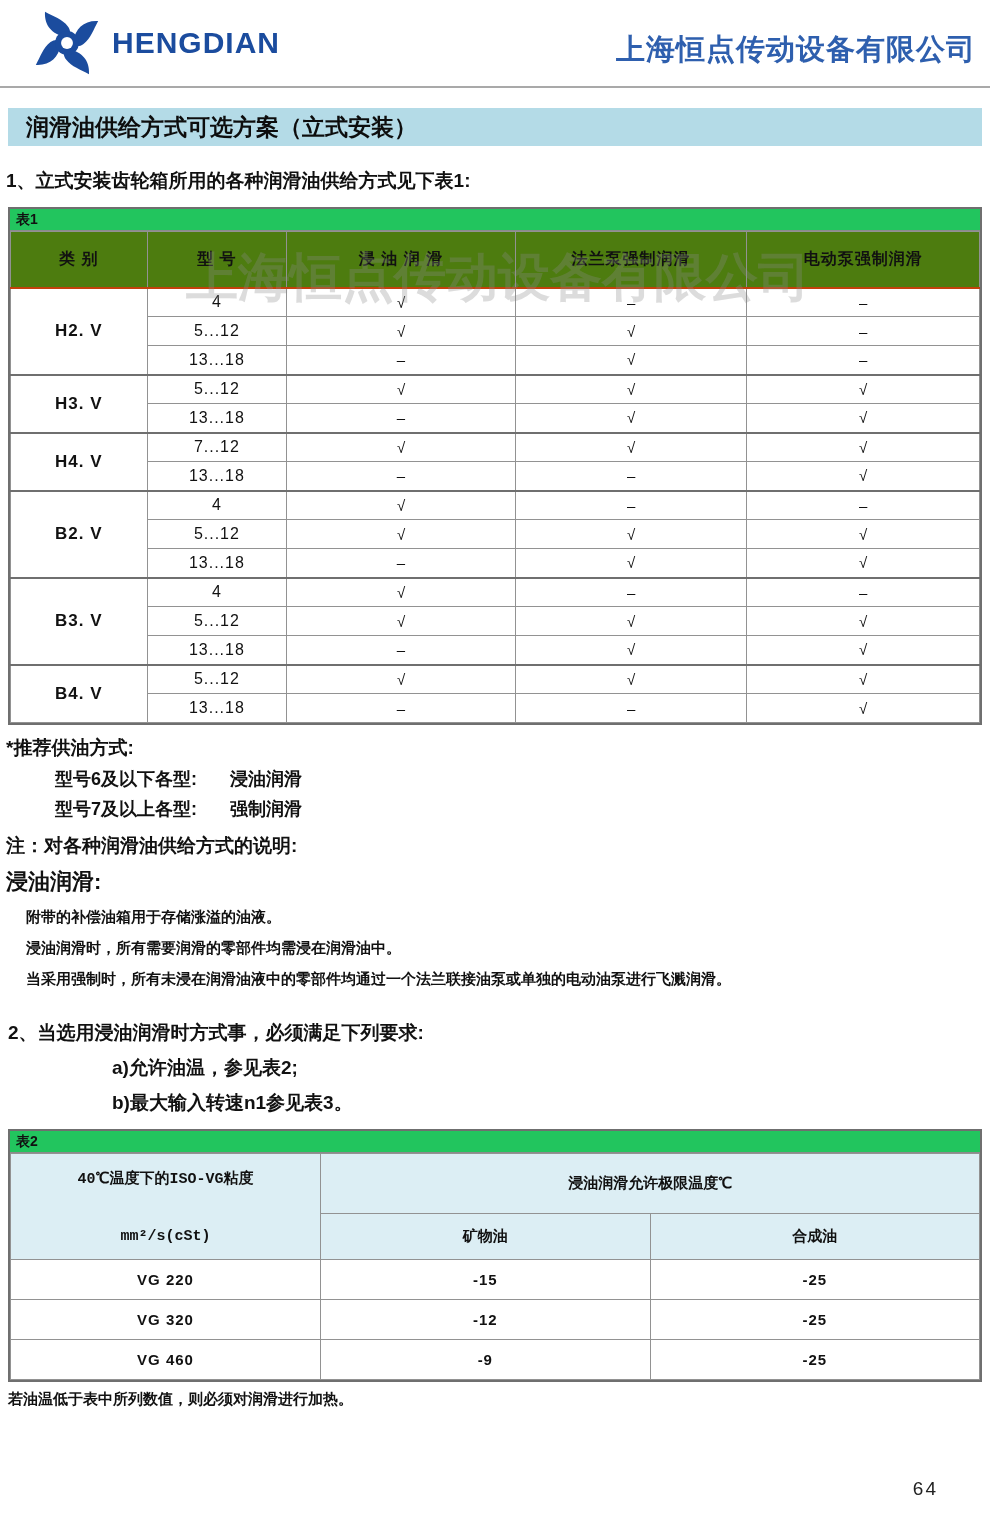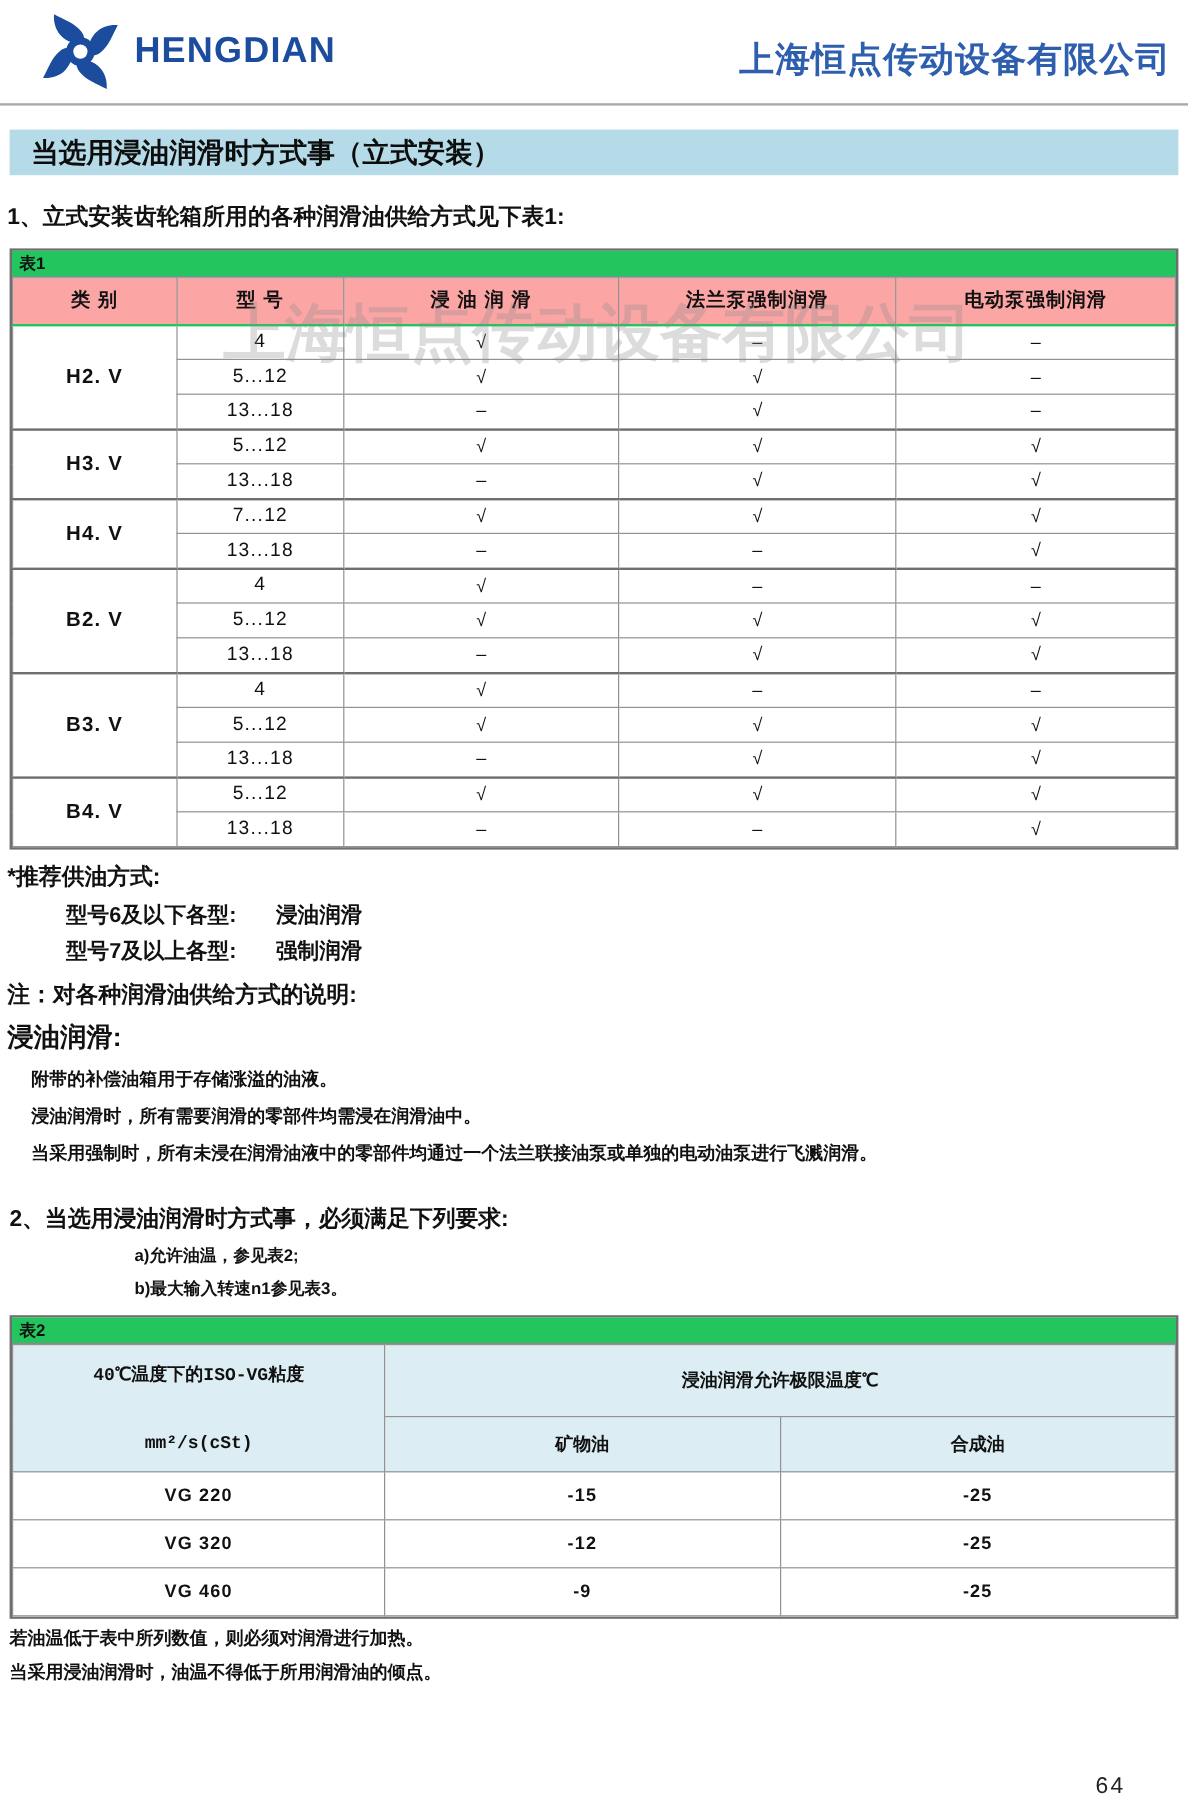--- a/index.html
+++ b/index.html
@@ -43,22 +43,22 @@
   .tbl-caption {
     height:22px; background:#22c55e; border-bottom:1px solid #8b8b8b;
     font-size:14px; font-weight:bold; display:flex; align-items:center;
     padding-left:6px;
   }
   table { width:100%; border-collapse:collapse; table-layout:fixed; }
   th,td { border:1px solid #929292; text-align:center; }
 
   
   .t1 th {
-    background:#fca5a5; height:39px; font-size:16px; font-weight:bold;
-    letter-spacing:1px; border-bottom:2px solid #22c55e;
+    background:#4d7c0f; height:56px; font-size:16px; font-weight:bold;
+    letter-spacing:1px; border-bottom:2px solid #c2410c;
   }
   .t1 td { height:29px; font-size:16px; }
   .t1 tr.group-start td { border-top:2px solid #6f6f6f; }
   .t1 td.cat-cell { font-weight:bold; font-size:17px; letter-spacing:1px; }
   .t1 td.model-cell { letter-spacing:1px; }
   .t1 td.mark-cell { font-size:15px; }
 
   .watermark {
     position:absolute; left:176px; top:34px; z-index:5; pointer-events:none;
     font-family:"Liberation Serif","DejaVu Serif",serif;
@@ -70,21 +70,21 @@
   .rec-title { margin:10px 0 0 6px; font-size:19px; font-weight:bold; }
   .rec-line { margin:6px 0 0 55px; font-size:18px; font-weight:bold; display:flex; }
   .rec-line .lbl { width:175px; }
   .note-title { margin:12px 0 0 6px; font-size:19px; font-weight:bold; }
 
   .sect-head { margin:8px 0 0 6px; font-size:22px; font-weight:bold; }
   .sect-line { margin:9px 0 0 26px; font-size:15px; font-weight:bold; line-height:22px; }
   .sect-line:first-of-type { margin-top:14px; }
 
   .s2-title { margin:30px 0 0 8px; font-size:19px; font-weight:bold; }
-  .s2-item  { margin:9px 0 0 112px; font-size:14px; font-weight:bold; }
+  .s2-item  { margin:9px 0 0 112px; font-size:19px; font-weight:bold; }
   .s2-item:first-of-type { margin-top:16px; }
 
   
   .t2 th { background:#dceef4; font-size:15px; font-weight:bold;font-family:Liberation Mono, monospace; }
   .t2 .t2-left { height:106px; vertical-align:middle; padding:10px 0; }
   .t2 .t2-left .l1 { margin-bottom:40px; }
   .t2 .t2-top { height:60px; }
   .t2 .t2-sub { height:46px; }
   .t2 td { height:40px; font-size:15px; font-weight:bold; letter-spacing:1px; background:#fff; }
 
@@ -112,21 +112,21 @@
           <circle r="13"></circle>
         </g>
         <circle r="6.5" fill="#ffffff"></circle>
       </svg>
       <span class="logo-text">HENGDIAN</span>
     </div>
     <div class="company-name">上海恒点传动设备有限公司</div>
   </div>
 
   <div class="title-bar">
-    <span>当选用浸油润滑时方式事（立式安装）</span>
+    <span>润滑油供给方式可选方案（立式安装）</span>
   </div>
 
   <p class="intro">1、立式安装齿轮箱所用的各种润滑油供给方式见下表1:</p>
 
   <div class="tbl-frame">
     <div class="tbl-caption">表1</div>
     <table class="t1">
       <colgroup>
         <col style="width:14.1%">
           <col style="width:14.4%">
@@ -301,16 +301,15 @@
         <tr>
           <td>VG 460</td>
           <td>-9</td>
           <td>-25</td>
         </tr>
       </tbody>
     </table>
   </div>
 
   <div class="foot-note">若油温低于表中所列数值，则必须对润滑进行加热。</div>
-  <div class="foot-note">当采用浸油润滑时，油温不得低于所用润滑油的倾点。</div>
 
   <div class="page-num">64</div>
 </div>
 
 </body></html>

